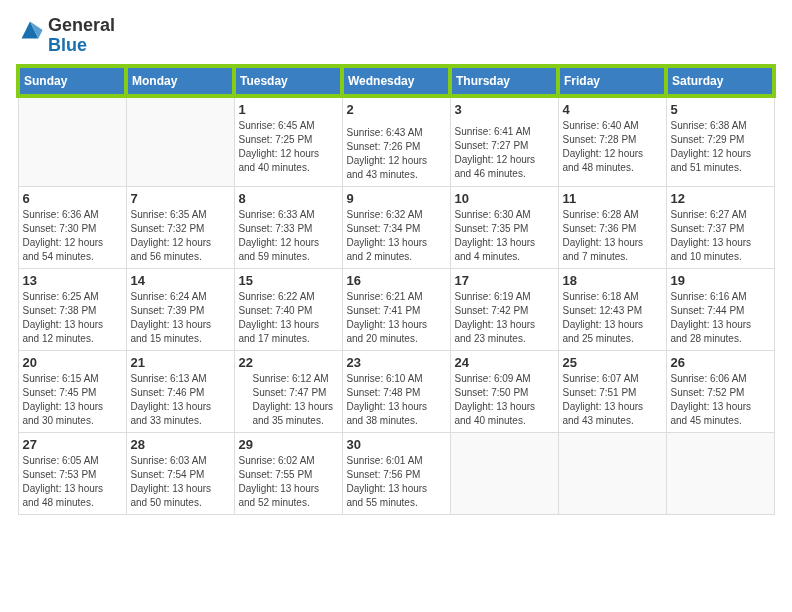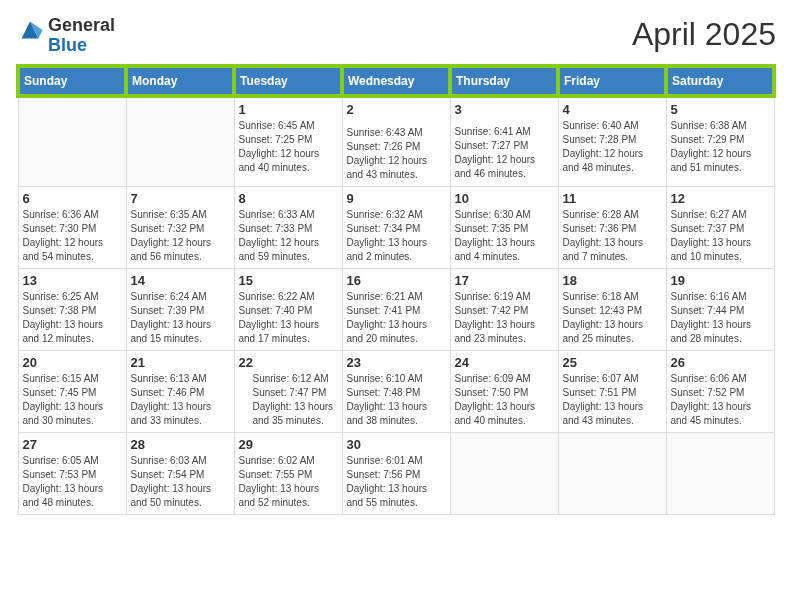--- a/index.html
+++ b/index.html
@@ -98,21 +98,20 @@
     <svg class="logo-icon" viewBox="0 0 40 40">
       <polygon points="8,32 20,8 32,32" fill="#1a6faf"></polygon>
       <polygon points="20,8 32,32 38,20" fill="#5a9fd4"></polygon>
     </svg>
     <div class="logo-text">
       <span class="logo-general">General</span>
       <span class="logo-blue">Blue</span>
     </div>
   </div>
   <div class="title-section">
-    <div class="month-title">April 2025</div>
   </div>
 </div>
 
 <table class="calendar">
   <thead>
     <tr>
       <th>Sunday</th>
       <th>Monday</th>
       <th>Tuesday</th>
       <th>Wednesday</th>

